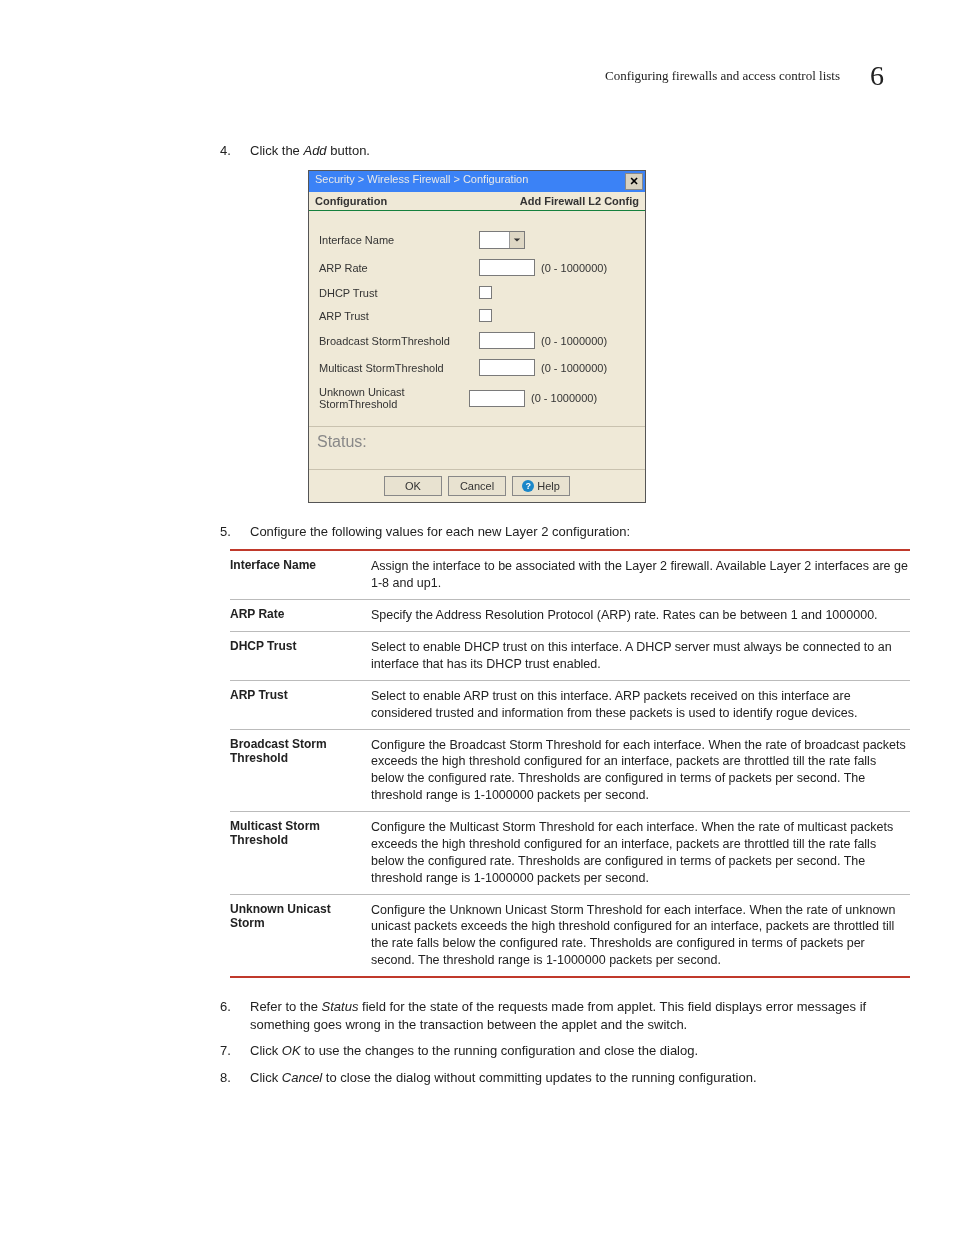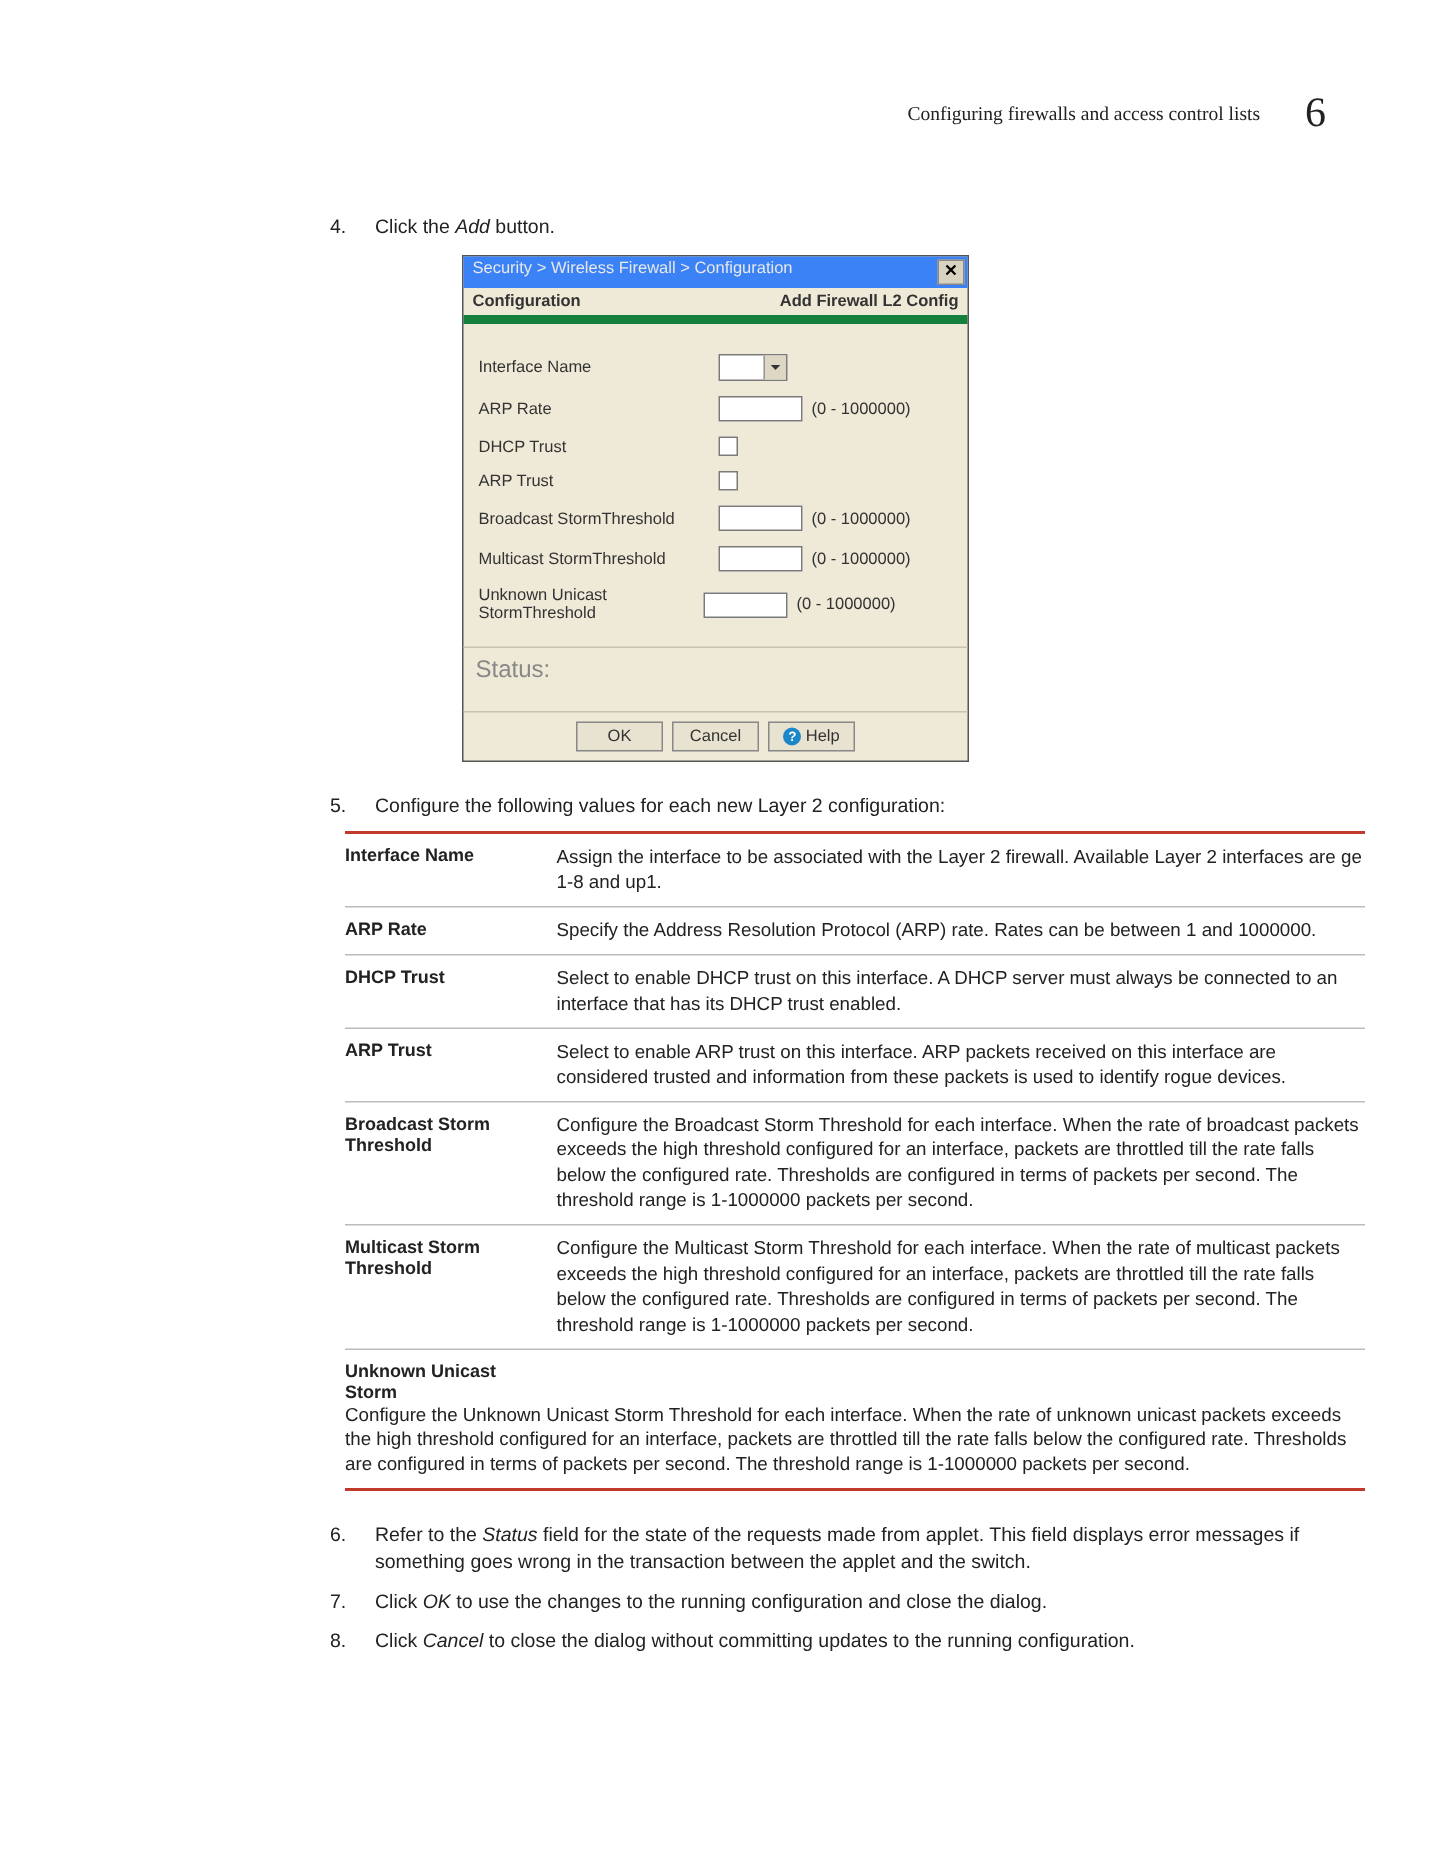--- a/index.html
+++ b/index.html
@@ -70,21 +70,21 @@
     border: 1px solid #888;
     font-weight: bold;
     font-size: 11px;
     line-height: 1;
   }
   .dialog-subhead {
     display: flex;
     justify-content: space-between;
     padding: 3px 6px;
     font-weight: bold;
-    border-bottom: 6px solid #15803d;
+    border-bottom: 1px solid #15803d;
   }
   .dialog-body {
     padding: 10px 10px 6px 10px;
   }
   .form-row {
     display: flex;
     align-items: center;
     margin: 10px 0;
   }
   .form-label {
@@ -162,21 +162,21 @@
     margin: 6px 0 20px 160px;
     width: 680px;
     border-top: 2px solid #c0392b;
     border-bottom: 2px solid #c0392b;
   }
   .def-row {
     display: flex;
     border-bottom: 1px solid #bbb;
     padding: 7px 0;
   }
-  .def-row:last-child { border-bottom: none; flex-direction: column; }
+  .def-row:last-child { border-bottom: none; }
   .def-term {
     width: 135px;
     flex-shrink: 0;
     font-weight: bold;
     font-family: Arial, sans-serif;
     font-size: 12px;
     padding-right: 6px;
   }
   .def-desc {
     flex: 1;

